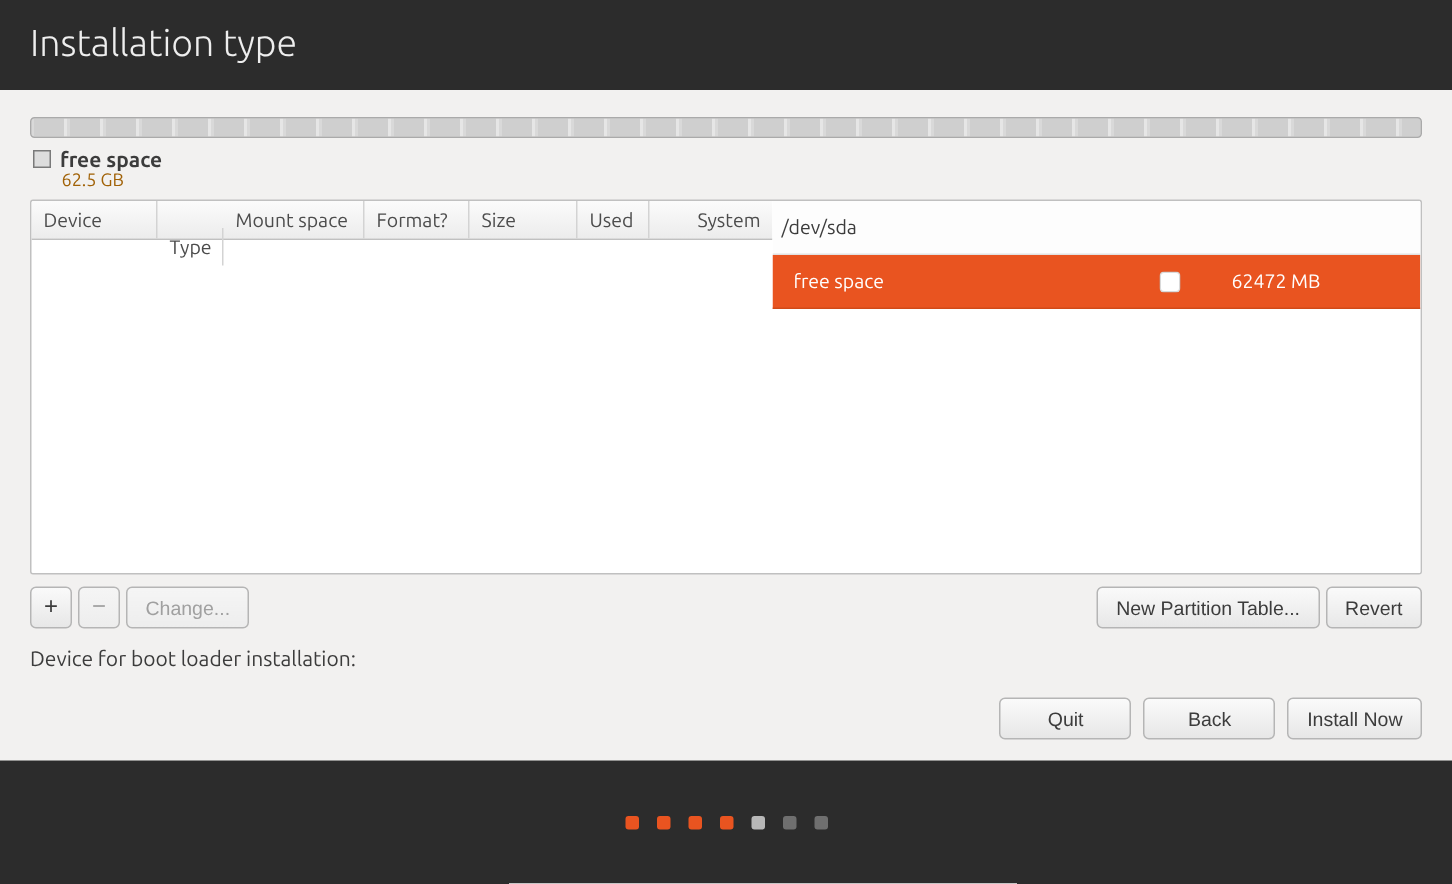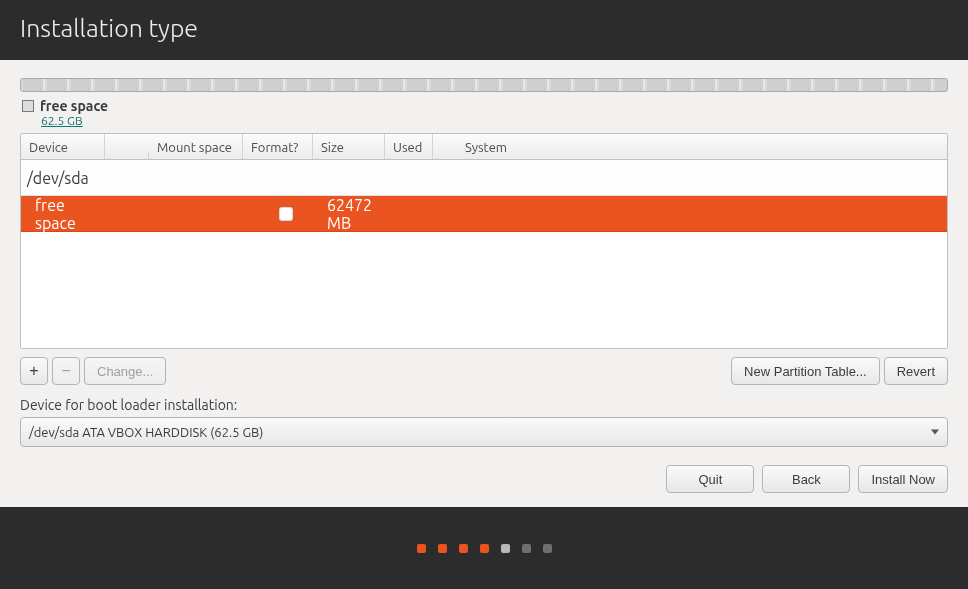--- a/index.html
+++ b/index.html
@@ -49,28 +49,28 @@
     padding: 0 2px 6px 2px;
   }
   .legend-swatch {
     width: 12px; height: 12px;
     border: 1px solid #7a7a7a;
     background: #ddd;
     margin-top: 2px;
   }
   .legend-text { display: flex; flex-direction: column; }
   .legend-title { font-weight: bold; color: #3c3c3c; }
-  .legend-sub { font-size: 12px; color: #0f766e; padding-left: 1px; text-decoration: underline; }
+  .legend-sub { font-size: 12px; color: #a16207; padding-left: 1px; }
 
   .table-wrap {
     border: 1px solid #c0c0c0;
     background: #fff;
     flex: 1;
     display: flex;
-    flex-direction: column;
+    flex-direction: row;
     overflow: hidden;
     border-radius: 2px;
     min-height: 190px;
   }
   .table-header {
     display: flex;
     background: linear-gradient(#fbfbfb, #ececec);
     border-bottom: 1px solid #c0c0c0;
     color: #4c4c4c;
     font-size: 13px;
@@ -91,21 +91,21 @@
   .col-format { width: 70px; text-align:center; justify-content:flex-start;}
   .col-size   { width: 72px; }
   .col-used   { width: 48px; }
   .col-system { flex: 1; }
 
   .table-body { flex: 1; overflow: auto; background: #fff; }
   .trow {
     display: flex;
     height: 36px;
     align-items: center;
-    font-size: 16px;
+    font-size: 13px;
     color: #3c3c3c;
   }
   .trow .td { padding: 0 6px; }
   .trow.parent {
     background: #fdfdfd;
     border-bottom: 1px solid #e2e2e2;
   }
   .trow.child {
     background: #e95420;
     color: #fff;
@@ -247,24 +247,20 @@
   <div class="toolbar-row">
     <button class="btn-small">+</button>
     <button class="btn-small disabled">−</button>
     <button class="btn disabled">Change...</button>
     <div class="spacer"></div>
     <button class="btn">New Partition Table...</button>
     <button class="btn">Revert</button>
   </div>
 
   <div class="label-row">Device for boot loader installation:</div>
-  <div class="combo">
-    <span>/dev/sda  ATA VBOX HARDDISK (62.5 GB)</span>
-    <div class="chev"></div>
-  </div>
 
   <div class="actions-row">
     <button class="btn">Quit</button>
     <button class="btn">Back</button>
     <button class="btn">Install Now</button>
   </div>
 
 </div>
 
 <div class="footer">

